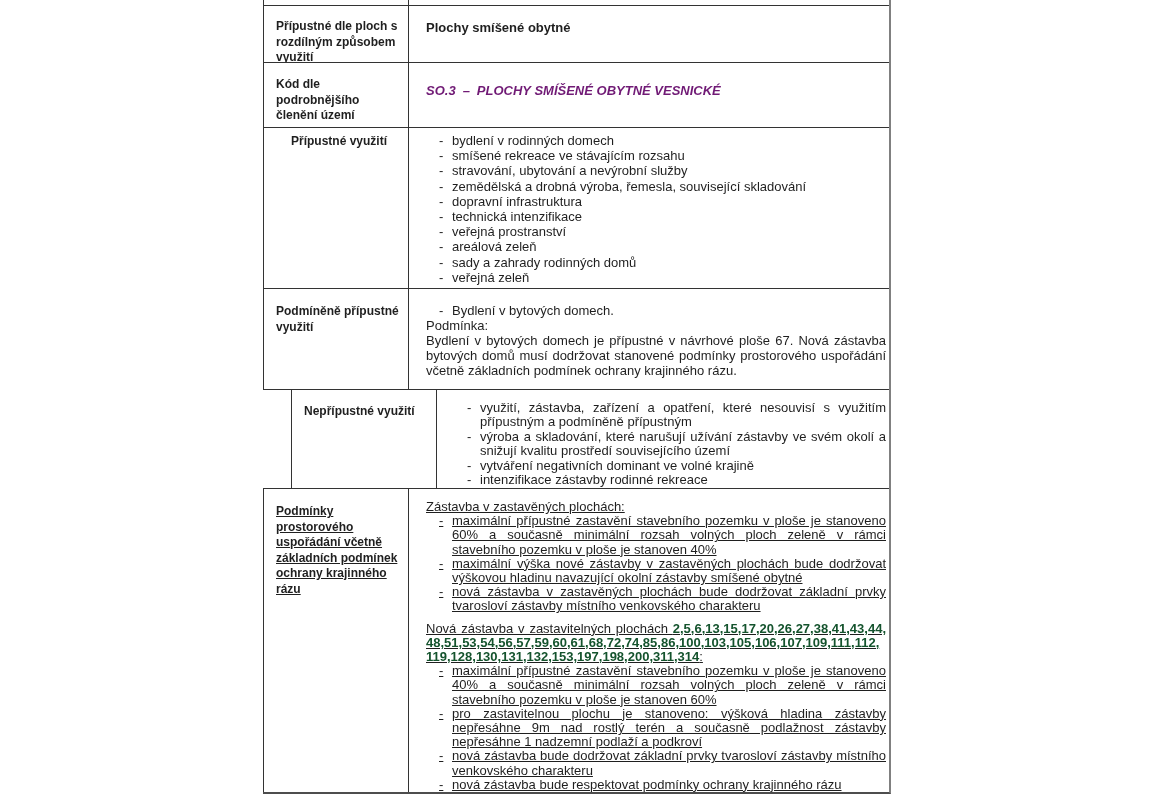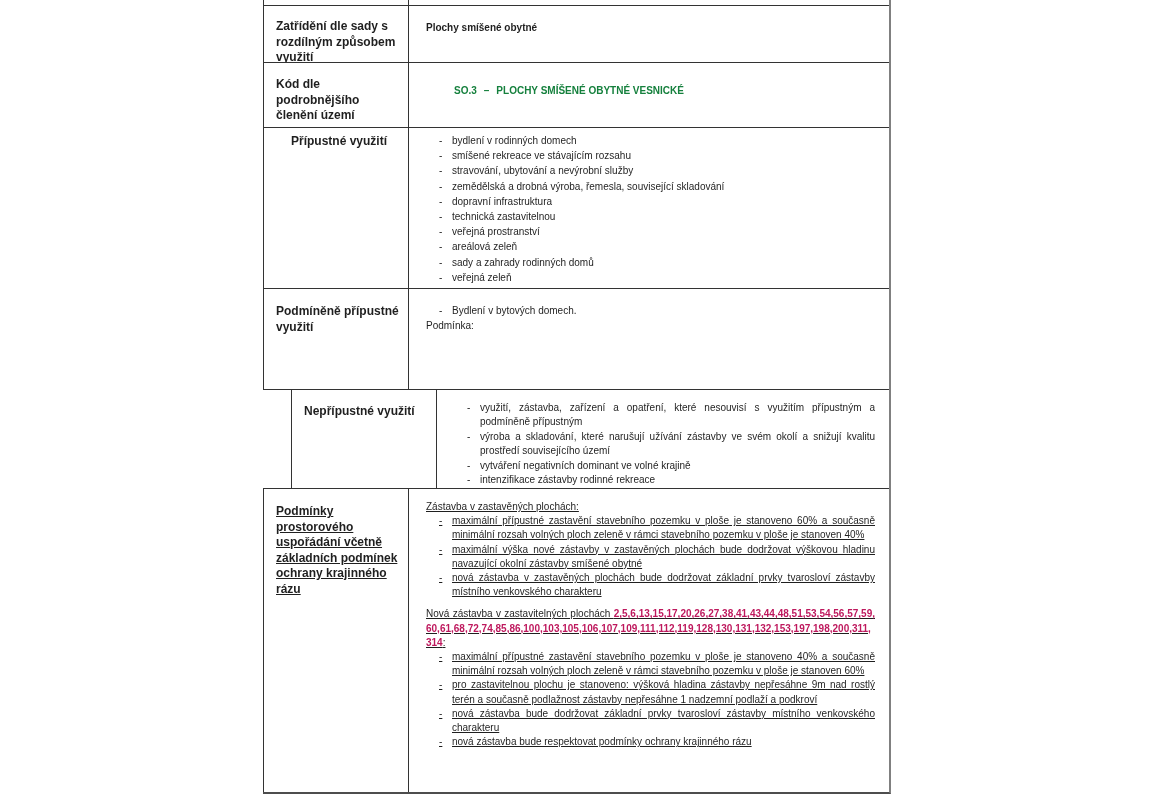--- a/index.html
+++ b/index.html
@@ -38,66 +38,66 @@
     flex: none;
     border-left: 1px solid #333333;
     border-right: 1px solid #333333;
     font-weight: bold;
     font-size: 12px;
     line-height: 15.5px;
     padding: 13px 6px 4px 12px;
   }
   .cell.content {
     flex: 1;
-    font-size: 10px;
+    font-size: 13px;
     line-height: 15px;
-    padding: 13px 14px 4px 17px;
+    padding: 13px 3px 4px 17px;
   }
   .r1 { height: 57px; }
-  .r2 { height: 65px; gap: 28px; }
+  .r2 { height: 65px; }
   .r3 { height: 161px; }
   .r4 { height: 101px; }
   .r5 { height: 99px; }
   .r6 { height: 304px; }
   .r1 .content { padding-top: 14px; font-weight: bold; }
   .r2 .label  { padding-top: 14px; }
   .r2 .content { padding-top: 20px; }
   .r3 .label  { padding-top: 6px; text-align: center; }
   .r3 .content { padding-top: 5px; line-height: 15.2px; }
   .r4 .label  { padding-top: 15px; }
   .r4 .content { padding-top: 14px; }
   .r5 .label  { padding-top: 14px; margin-left: 28px; }
   .r5 .content { padding-top: 11px; line-height: 14.4px; }
   .r6 .label  { padding-top: 15px; text-decoration: underline; }
   .r6 .content { padding-top: 11px; line-height: 14.2px; text-decoration: underline; }
 
-  .code-line { font-weight: bold; color: #15803d; white-space: nowrap; }
+  .code-line { font-weight: bold; color: #701a75; white-space: nowrap; font-style: italic; }
   .code-line .sep { margin: 0 7px; }
 
   .li { display: flex; }
   .li .dash { flex: none; width: 13px; margin-left: 13px; }
   .li .li-text { flex: 1; padding-right: 0; }
   .just .li .li-text { text-align: justify; }
   .para { text-align: justify; }
   .para.head { text-align: left; }
   .sect2 { margin-top: 8px; }
-  .magenta { font-weight: bold; color: #be185d; }
+  .magenta { font-weight: bold; color: #14532d; }
 </style>
 </head>
 <body>
 
 <div class="ptable">
 
   <div class="row partial">
     <div class="cell label"></div>
     <div class="cell content"></div>
   </div>
 
   <div class="row r1">
-    <div class="cell label">Zatřídění dle sady s rozdílným způsobem využití</div>
+    <div class="cell label">Přípustné dle ploch s rozdílným způsobem využití</div>
     <div class="cell content">Plochy smíšené obytné</div>
   </div>
 
   <div class="row r2">
     <div class="cell label">Kód dle podrobnějšího členění území</div>
     <div class="cell content">
       <span class="code-line"><span>SO.3</span><span class="sep">–</span><span>PLOCHY SMÍŠENÉ OBYTNÉ VESNICKÉ</span></span>
     </div>
   </div>
 
@@ -126,21 +126,21 @@
             <span class="li-text">zemědělská a drobná výroba, řemesla, související skladování</span>
           </div>
 
           <div class="li">
             <span class="dash">-</span>
             <span class="li-text">dopravní infrastruktura</span>
           </div>
 
           <div class="li">
             <span class="dash">-</span>
-            <span class="li-text">technická zastavitelnou</span>
+            <span class="li-text">technická intenzifikace</span>
           </div>
 
           <div class="li">
             <span class="dash">-</span>
             <span class="li-text">veřejná prostranství</span>
           </div>
 
           <div class="li">
             <span class="dash">-</span>
             <span class="li-text">areálová zeleň</span>
@@ -163,20 +163,21 @@
     <div class="cell label">Podmíněně přípustné využití</div>
     <div class="cell content">
       <div class="list">
 
           <div class="li">
             <span class="dash">-</span>
             <span class="li-text">Bydlení v bytových domech.</span>
           </div>
         </div>
       <div class="para head">Podmínka:</div>
+      <div class="para">Bydlení v bytových domech je přípustné v návrhové ploše 67. Nová zástavba bytových domů musí dodržovat stanovené podmínky prostorového uspořádání včetně základních podmínek ochrany krajinného rázu.</div>
     </div>
   </div>
 
   <div class="row r5">
     <div class="cell label">Nepřípustné využití</div>
     <div class="cell content just">
       <div class="list">
 
           <div class="li">
             <span class="dash">-</span>

